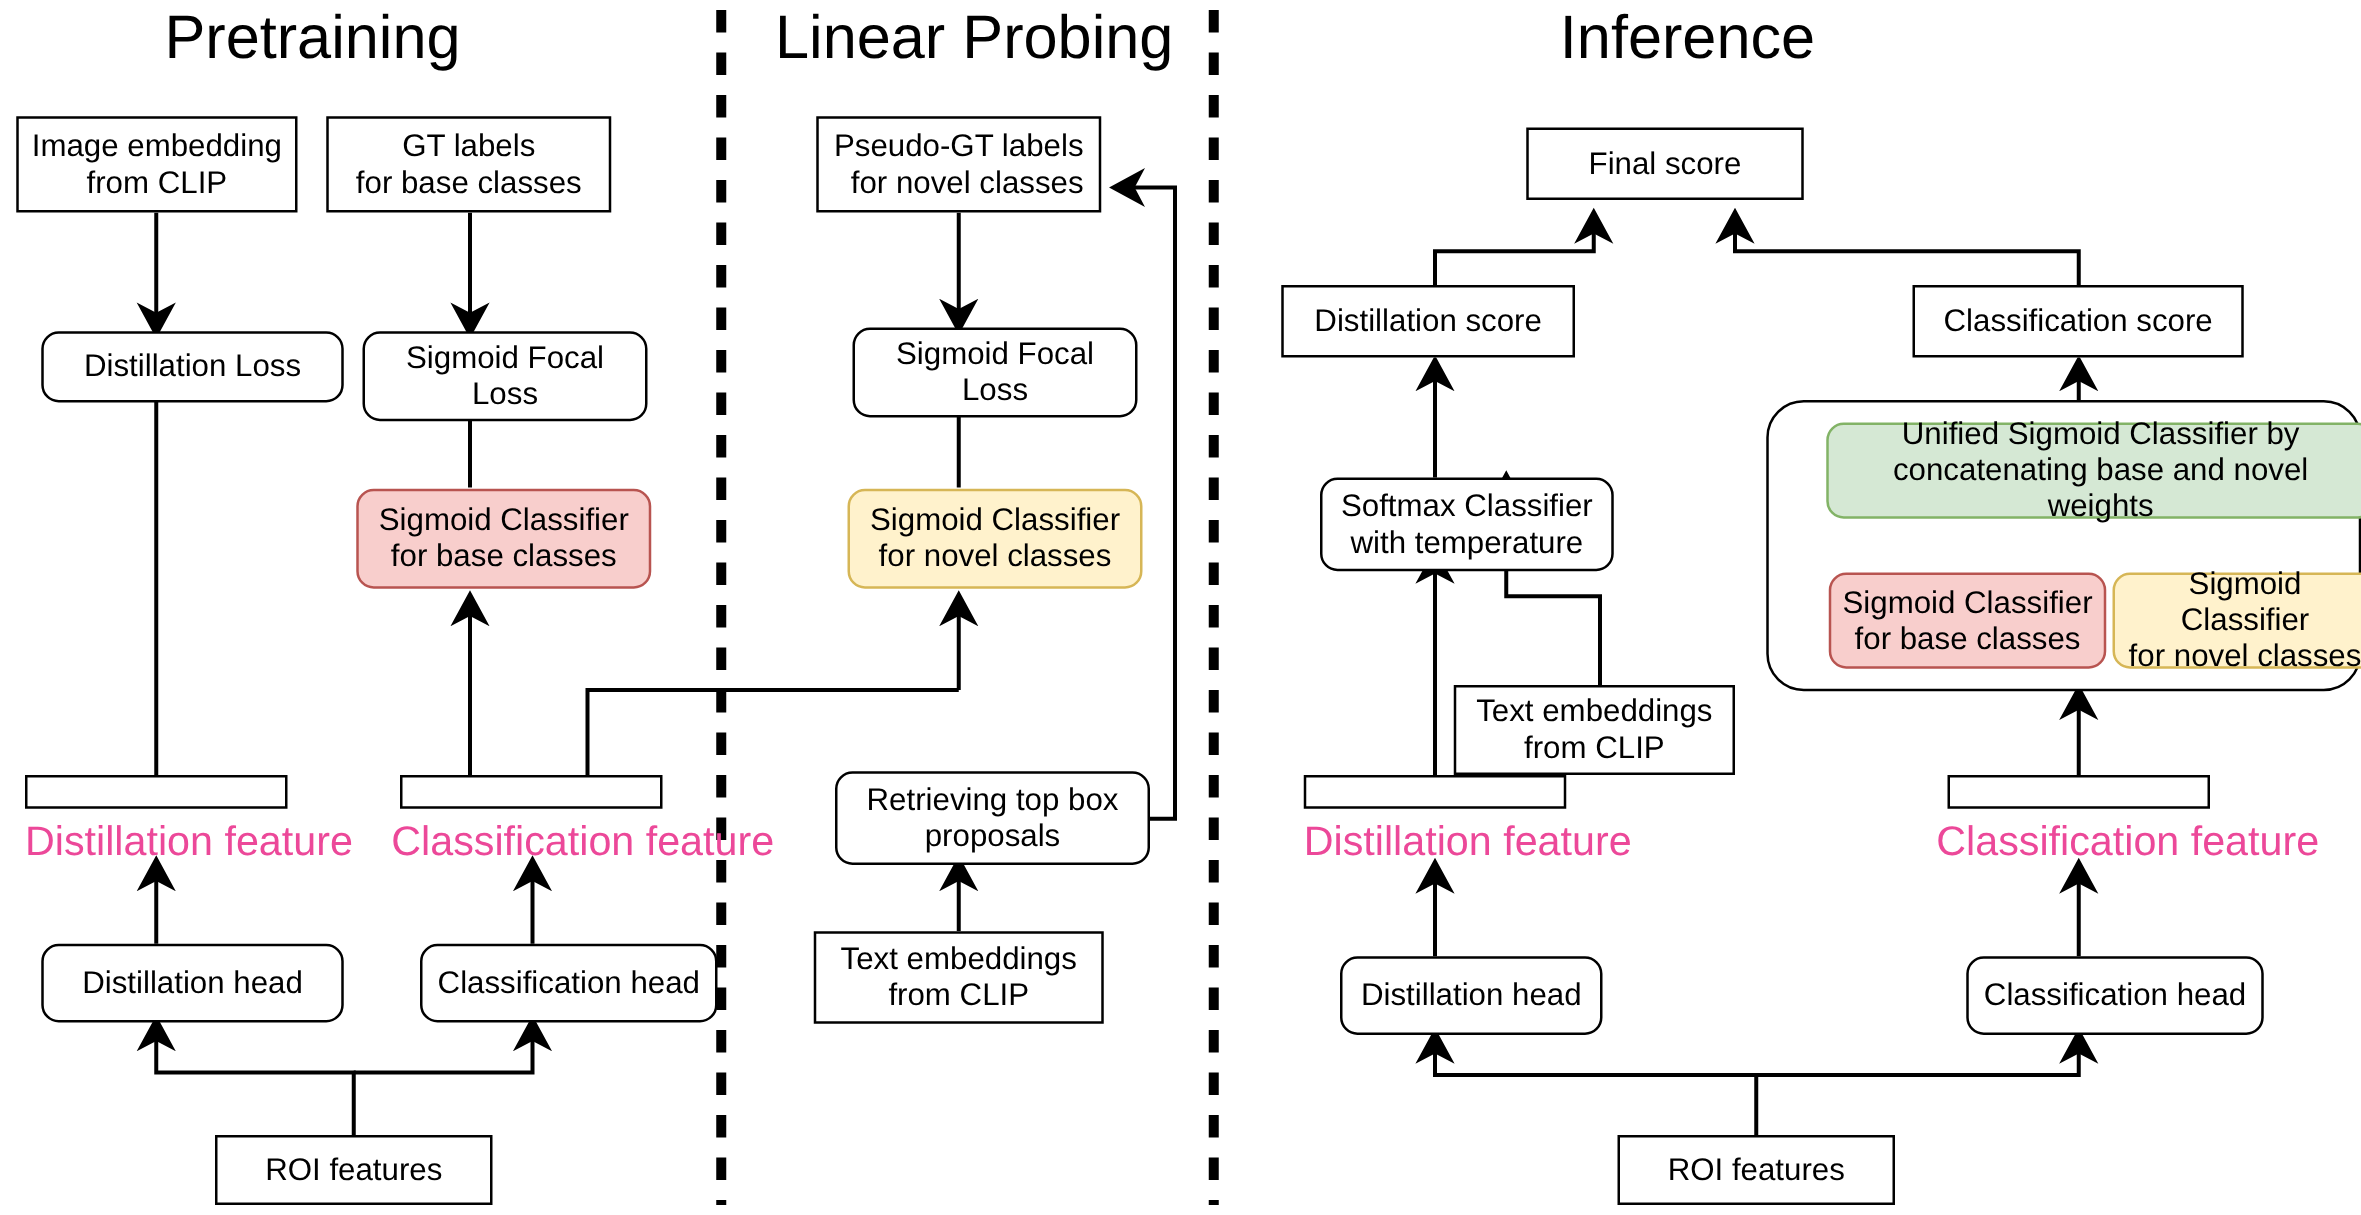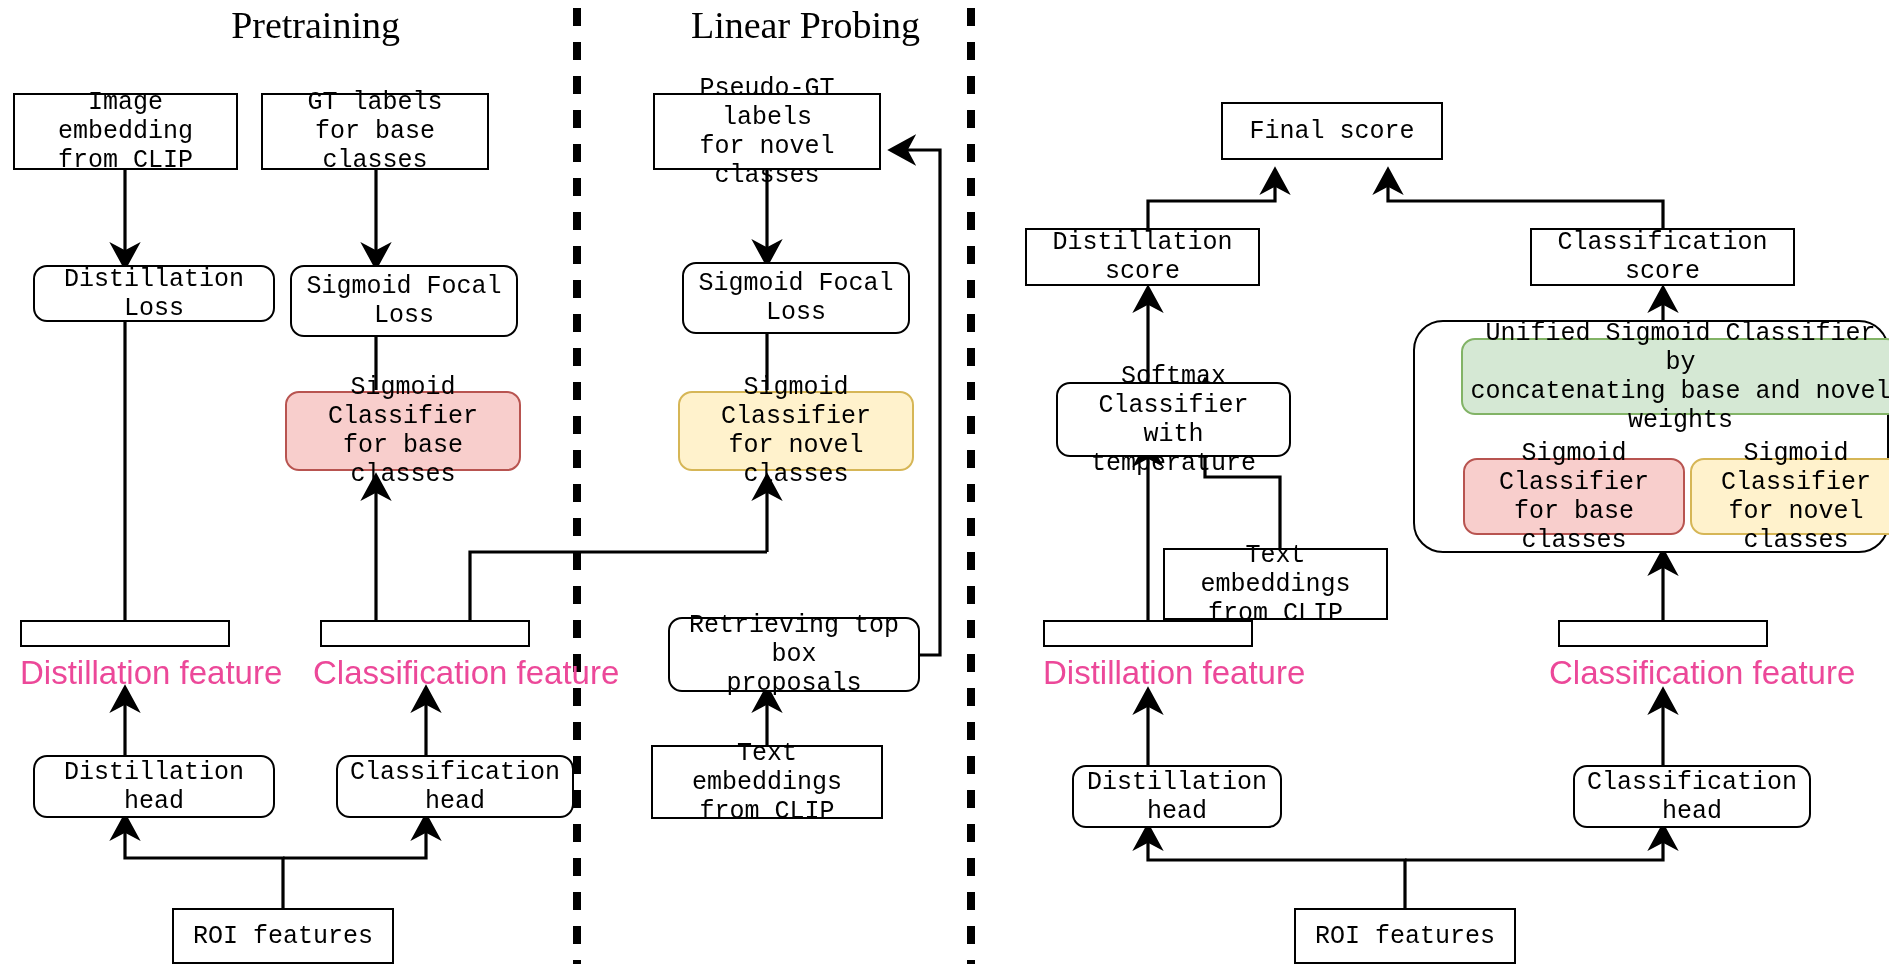--- a/index.html
+++ b/index.html
@@ -5,31 +5,30 @@
   html,body{margin:0;padding:0;background:#ffffff;}
   body{
     width:1889px;height:972px;position:relative;overflow:hidden;
     font-family:"Liberation Sans","DejaVu Sans",sans-serif;
     color:#000;
   }
   #stage{position:absolute;left:0;top:0;width:1889px;height:972px;}
   svg.wires{position:absolute;left:0;top:0;width:1889px;height:972px;pointer-events:none;}
 
   .sect-title{
-    position:absolute;font-size:38px;line-height:1;color:#000;
-    text-align:right;white-space:nowrap;font-family:Liberation Serif, serif;
+    position:absolute;font-size:49px;line-height:1;color:#000;
+    text-align:center;white-space:nowrap;
   }
 
   .node{
     position:absolute;box-sizing:border-box;
     display:flex;align-items:center;justify-content:center;text-align:center;
     border:2.6px solid #000;background:#ffffff;
     font-size:25px;line-height:1.16;color:#000;
     padding:12px 6px;
-    font-family:Liberation Mono, monospace;
   }
   .node.round{border-radius:14px;margin-left:29px;}
   .node.pink{background:#f8cecc;border-color:#b85450;}
   .node.yellow{background:#fff2cc;border-color:#d6b656;}
   .node.green{background:#d5e8d4;border-color:#82b366;}
   .node.group{background:#ffffff;border-color:#000;border-radius:30px;}
 
   .feature-bar{
     position:absolute;box-sizing:border-box;
     border:2.6px solid #000;background:#ffffff;
@@ -108,20 +107,21 @@
     </g>
 
     <g stroke="#000" stroke-width="8" stroke-dasharray="18 16" fill="none">
       <line x1="577" y1="8" x2="577" y2="964"></line>
       <line x1="971" y1="8" x2="971" y2="964"></line>
     </g>
   </svg>
 
   <div class="sect-title" style="left:100px;top:6px;width:300px;">Pretraining</div>
   <div class="sect-title" style="left:620px;top:6px;width:300px;">Linear Probing</div>
+  <div class="sect-title" style="left:1200px;top:6px;width:300px;">Inference</div>
 
   <div class="node" style="left:13px;top:93px;width:225px;height:77px;">Image embedding<br>from CLIP</div>
 
   <div class="node" style="left:261px;top:93px;width:228px;height:77px;">GT labels<br>for base classes</div>
 
   <div class="node round" style="left:4px;top:265px;width:242px;height:57px;">Distillation Loss</div>
 
   <div class="node round" style="left:261px;top:265px;width:228px;height:72px;">Sigmoid Focal<br>Loss</div>
 
   <div class="node round pink" style="left:256px;top:391px;width:236px;height:80px;">Sigmoid Classifier<br>for base classes</div>
@@ -131,21 +131,21 @@
 
   <div class="feature-bar" style="left:320px;top:620px;width:210px;height:27px;"></div>
   <div class="caption" style="left:313px;top:655px;width:228px;">Classification feature</div>
 
   <div class="node round" style="left:4px;top:755px;width:242px;height:63px;">Distillation head</div>
 
   <div class="node round" style="left:307px;top:755px;width:238px;height:63px;">Classification head</div>
 
   <div class="node" style="left:172px;top:908px;width:222px;height:56px;">ROI features</div>
 
-  <div class="node" style="left:653px;top:93px;width:228px;height:77px;">Pseudo-GT labels<br>for novel classes</div>
+  <div class="node" style="left:653px;top:93px;width:228px;height:77px;text-align:right;">Pseudo-GT labels<br>for novel classes</div>
 
   <div class="node round" style="left:653px;top:262px;width:228px;height:72px;">Sigmoid Focal<br>Loss</div>
 
   <div class="node round yellow" style="left:649px;top:391px;width:236px;height:80px;">Sigmoid Classifier<br>for novel classes</div>
 
   <div class="node round" style="left:639px;top:617px;width:252px;height:75px;">Retrieving top box<br>proposals</div>
 
   <div class="node" style="left:651px;top:745px;width:232px;height:74px;">Text embeddings<br>from CLIP</div>
 
   <div class="node" style="left:1221px;top:102px;width:222px;height:58px;">Final score</div>

